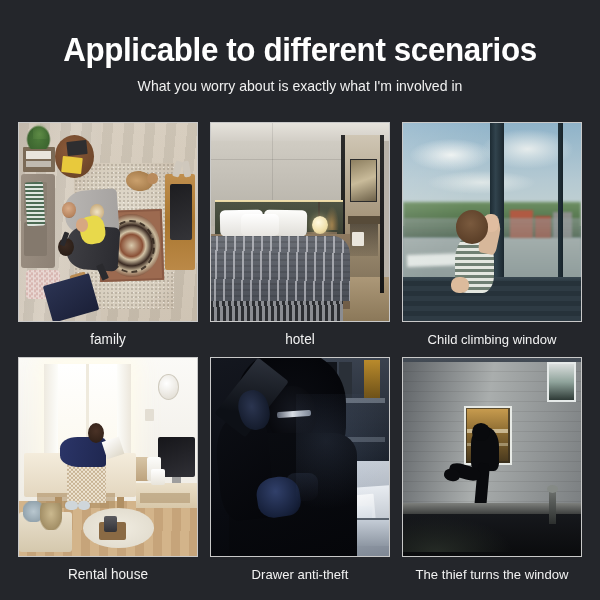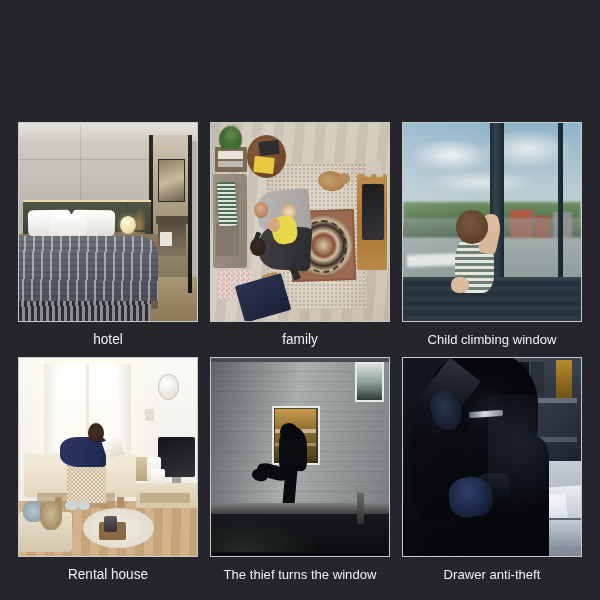--- a/index.html
+++ b/index.html
@@ -401,55 +401,26 @@
   .drw .cuff { left:42%; top:58%; width:18%; height:14%;
       background: linear-gradient(160deg,#161b26 0%,#08090e 100%); border-radius: 30%; }
   .drw .light { left:48%; top:18%; width:56%; height:60%;
       background: radial-gradient(ellipse at 30% 40%, rgba(150,180,230,.13) 0%, rgba(0,0,0,0) 68%); }
 </style>
 </head>
 <body>
 
 <div class="page">
 
+  <div class="header">
+    <div class="title">Applicable to different scenarios</div>
+    <div class="subtitle">What you worry about is exactly what I'm involved in</div>
+  </div>
 
   <div class="grid">
-
-    <div class="cell">
-      <div class="frame">
-        <div class="ph hot">
-          <div class="o wall"></div>
-            <div class="o ceil"></div>
-          <div class="o wall-seam1"></div>
-            <div class="o wall-seam2"></div>
-          <div class="o bath"></div>
-            <div class="o mirror"></div>
-            <div class="o counter"></div>
-          <div class="o counter-leg"></div>
-            <div class="o towel"></div>
-            <div class="o floor-b"></div>
-          <div class="o door-frame"></div>
-            <div class="o door-frame2"></div>
-          <div class="o head-led"></div>
-            <div class="o head"></div>
-          <div class="o nightst"></div>
-            <div class="o lamp-stem"></div>
-            <div class="o vase"></div>
-            <div class="o lamp"></div>
-          <div class="o bed-base"></div>
-          <div class="o pillow1"></div>
-            <div class="o pillow2"></div>
-            <div class="o pillow3"></div>
-          <div class="o duvet"></div>
-            <div class="o duvet-pat"></div>
-          <div class="o runner"></div>
-        </div>
-      </div>
-      <div class="caption">hotel</div>
-    </div>
 
     <div class="cell">
       <div class="frame">
         <div class="ph fam">
           <div class="o floor-l"></div>
             <div class="o floor-r"></div>
             <div class="o wood-plank"></div>
           <div class="o carpet"></div>
             <div class="o carpet-tex"></div>
           <div class="o sofa"></div>
@@ -485,20 +456,53 @@
             <div class="o phone2"></div>
           <div class="o board-e"></div>
             <div class="o board"></div>
         </div>
       </div>
       <div class="caption">family</div>
     </div>
 
     <div class="cell">
       <div class="frame">
+        <div class="ph hot">
+          <div class="o wall"></div>
+            <div class="o ceil"></div>
+          <div class="o wall-seam1"></div>
+            <div class="o wall-seam2"></div>
+          <div class="o bath"></div>
+            <div class="o mirror"></div>
+            <div class="o counter"></div>
+          <div class="o counter-leg"></div>
+            <div class="o towel"></div>
+            <div class="o floor-b"></div>
+          <div class="o door-frame"></div>
+            <div class="o door-frame2"></div>
+          <div class="o head-led"></div>
+            <div class="o head"></div>
+          <div class="o nightst"></div>
+            <div class="o lamp-stem"></div>
+            <div class="o vase"></div>
+            <div class="o lamp"></div>
+          <div class="o bed-base"></div>
+          <div class="o pillow1"></div>
+            <div class="o pillow2"></div>
+            <div class="o pillow3"></div>
+          <div class="o duvet"></div>
+            <div class="o duvet-pat"></div>
+          <div class="o runner"></div>
+        </div>
+      </div>
+      <div class="caption">hotel</div>
+    </div>
+
+    <div class="cell">
+      <div class="frame">
         <div class="ph chi">
           <div class="o sky"></div>
           <div class="o cloud1"></div>
             <div class="o cloud2"></div>
             <div class="o cloud3"></div>
           <div class="o trees"></div>
           <div class="o bldg1"></div>
             <div class="o bldg2"></div>
             <div class="o bldg3"></div>
           <div class="o city"></div>
@@ -553,47 +557,20 @@
           <div class="o cushion"></div>
             <div class="o toy2"></div>
             <div class="o toy"></div>
         </div>
       </div>
       <div class="caption">Rental house</div>
     </div>
 
     <div class="cell">
       <div class="frame">
-        <div class="ph thf">
-          <div class="o sky"></div>
-          <div class="o wall"></div>
-            <div class="o wall-shade"></div>
-          <div class="o win2"></div>
-          <div class="o win"></div>
-            <div class="o win-glow"></div>
-          <div class="o win-sash"></div>
-            <div class="o win-sash2"></div>
-          <div class="o thief-torso"></div>
-            <div class="o thief-head"></div>
-          <div class="o thief-leg1"></div>
-            <div class="o thief-leg2"></div>
-          <div class="o thief-shoe"></div>
-            <div class="o thief-shoe2"></div>
-          <div class="o ledge"></div>
-            <div class="o ground"></div>
-            <div class="o bush"></div>
-          <div class="o post"></div>
-            <div class="o post-top"></div>
-        </div>
-      </div>
-      <div class="caption small">The thief turns the window</div>
-    </div>
-
-    <div class="cell">
-      <div class="frame">
         <div class="ph drw">
           <div class="o bg"></div>
           <div class="o shelf-bg"></div>
           <div class="o binder1"></div>
             <div class="o binder2"></div>
             <div class="o binder3"></div>
           <div class="o shelf-l1"></div>
             <div class="o shelf-l2"></div>
           <div class="o cabinet"></div>
           <div class="o drawer"></div>
@@ -611,14 +588,41 @@
           <div class="o flashlight"></div>
             <div class="o glove1"></div>
           <div class="o cuff"></div>
             <div class="o glove2"></div>
           <div class="o light"></div>
         </div>
       </div>
       <div class="caption small">Drawer anti-theft</div>
     </div>
 
+    <div class="cell">
+      <div class="frame">
+        <div class="ph thf">
+          <div class="o sky"></div>
+          <div class="o wall"></div>
+            <div class="o wall-shade"></div>
+          <div class="o win2"></div>
+          <div class="o win"></div>
+            <div class="o win-glow"></div>
+          <div class="o win-sash"></div>
+            <div class="o win-sash2"></div>
+          <div class="o thief-torso"></div>
+            <div class="o thief-head"></div>
+          <div class="o thief-leg1"></div>
+            <div class="o thief-leg2"></div>
+          <div class="o thief-shoe"></div>
+            <div class="o thief-shoe2"></div>
+          <div class="o ledge"></div>
+            <div class="o ground"></div>
+            <div class="o bush"></div>
+          <div class="o post"></div>
+            <div class="o post-top"></div>
+        </div>
+      </div>
+      <div class="caption small">The thief turns the window</div>
+    </div>
+
   </div>
 </div>
 
 </body></html>

